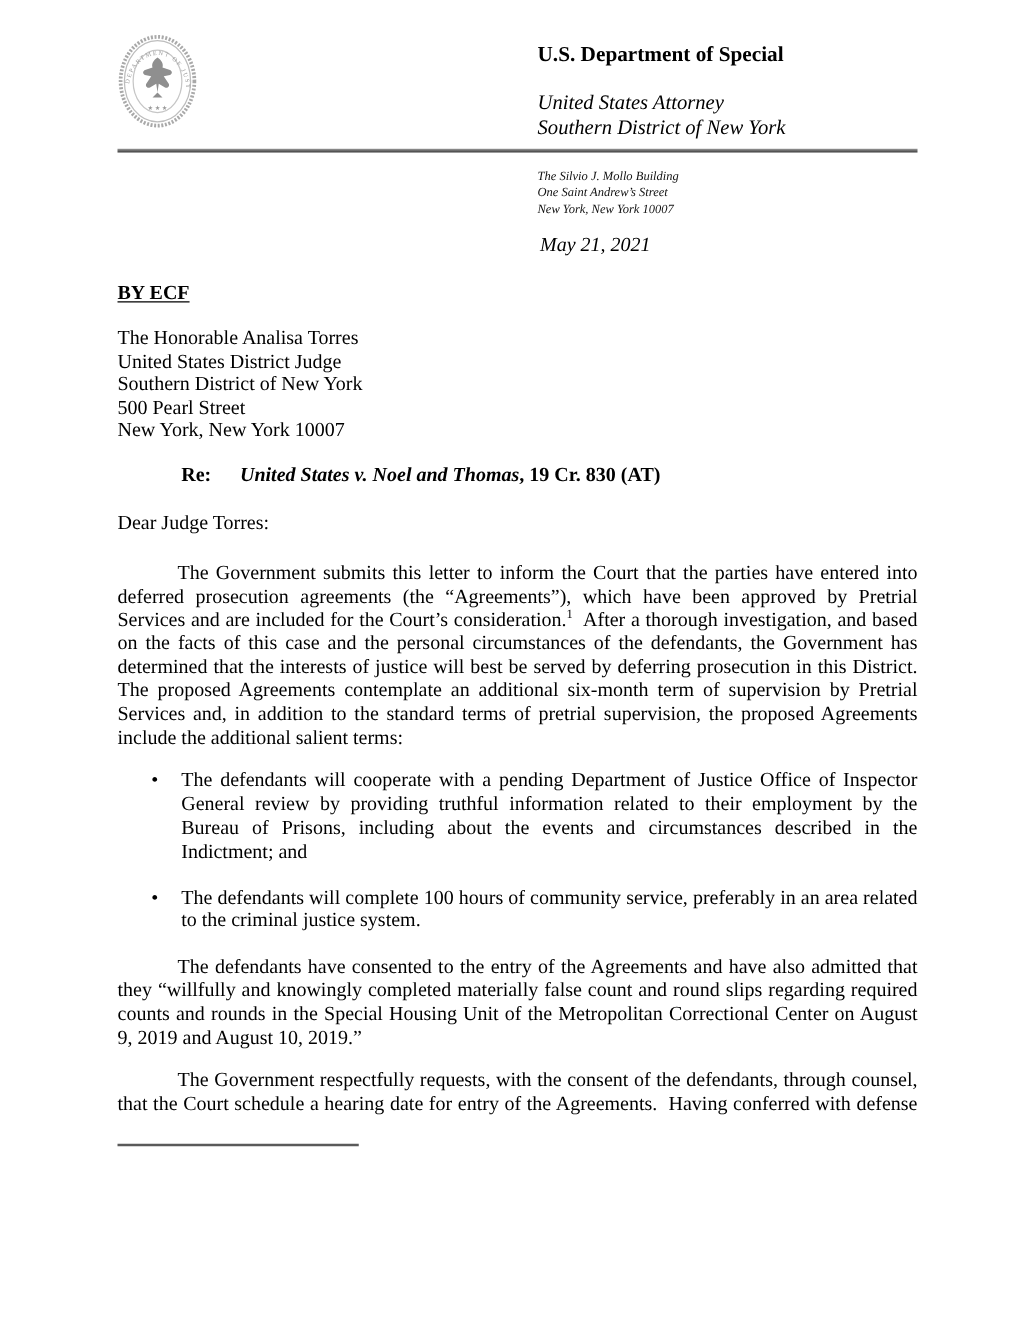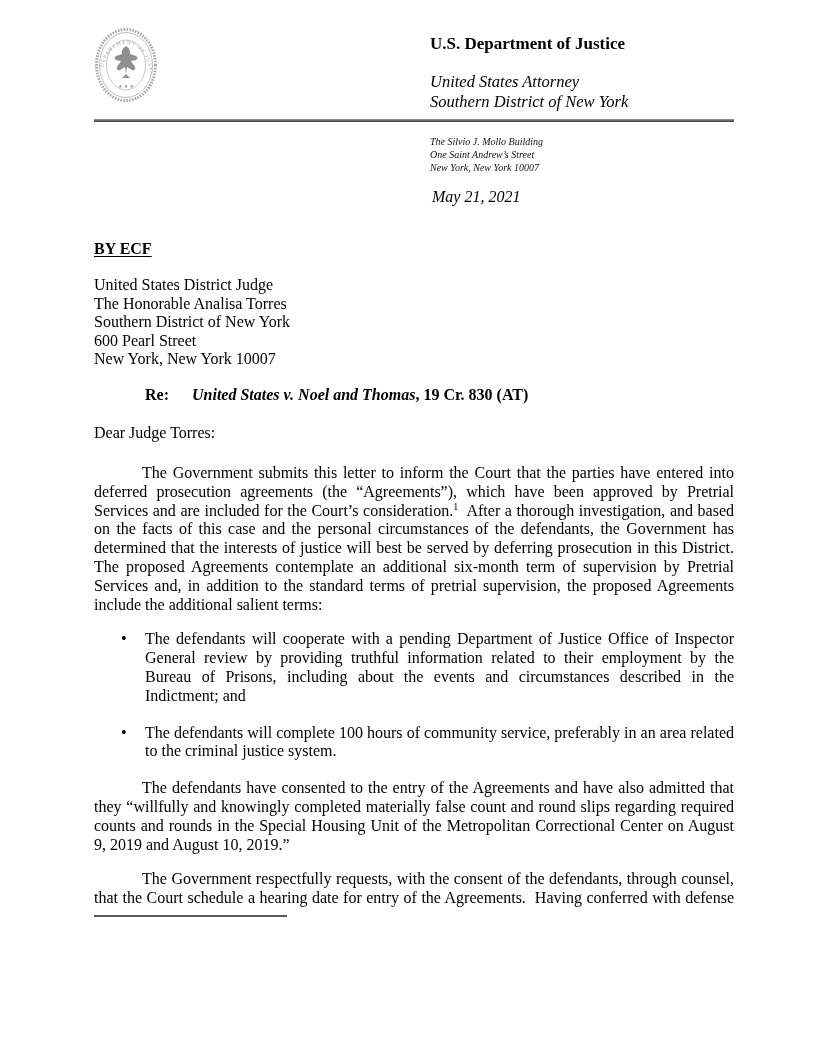--- a/index.html
+++ b/index.html
@@ -23,21 +23,21 @@
     position:absolute; left:94px; top:119px; width:640px; height:3px;
     background:linear-gradient(#9a9a9a, #3a3a3a);
   }
   .mollo {
     position:absolute; left:430px; top:135px;
     font-style:italic; font-size:10px; line-height:13px; color:#111;
   }
   .date { position:absolute; left:432px; top:188px; font-size:16px;font-style:italic; }
 
   
-  .letter { position:absolute; left:94px; top:240px; width:640px; line-height:18.9px; }
+  .letter { position:absolute; left:94px; top:226px; width:640px; line-height:18.9px; }
   .byecf { font-weight:bold; text-decoration:underline; text-underline-offset:2px; margin-bottom:17px; }
   .recipient { line-height:18.6px; margin-bottom:17px; }
   .re-line { margin-left:51px; font-weight:bold; margin-bottom:19px; }
   .re-label { display:inline-block; width:47px; }
   .re-case { font-style:italic; }
   .salutation { margin-bottom:21px; }
   p.para { text-align:justify; margin-bottom:15px; }
   p.para.indent { text-indent:48px; }
   p.para.flush-last { text-align-last:justify; }
   .fn-ref { font-size:10px; vertical-align:super; line-height:0; }
@@ -67,44 +67,44 @@
       <path id="arcTop" d="M 9 46 A 23 28 0 1 1 55 46" fill="none"></path>
     </defs>
     <text font-size="5" fill="#9a9a9a" letter-spacing="1.2" font-family="Liberation Serif, serif">
       <textPath href="#arcTop" startOffset="6%">DEPARTMENT OF JUSTICE</textPath>
     </text>
     <path fill="#8f8f8f" d="M32 20 c-3 2 -5 5 -4 8 l-6 2 c-2 1 -2 3 0 4 l5 1 -4 6 c-1 2 1 4 3 3 l5 -3 1 7 -4 4 h8 l-4 -4 1 -7 5 3 c2 1 4 -1 3 -3 l-4 -6 5 -1 c2 -1 2 -3 0 -4 l-6 -2 c1 -3 -1 -6 -4 -8 z"></path>
     <text x="32" y="62" text-anchor="middle" font-size="5" fill="#9a9a9a">★ ★ ★</text>
   </svg>
 
   <div class="lh-right">
-    <div class="agency">U.S. Department of Justice</div>
+    <div class="agency">U.S. Department of Special</div>
     <div class="office">United States Attorney</div>
     <div class="office">Southern District of New York</div>
   </div>
 
   <div class="head-rule"></div>
 
   <div class="mollo">
     <div>The Silvio J. Mollo Building</div>
     <div>One Saint Andrew’s Street</div>
     <div>New York, New York 10007</div>
   </div>
 
   <div class="date">May 21, 2021</div>
 
   <div class="letter">
 
     <div class="byecf">BY ECF</div>
 
     <div class="recipient">
+      <div>The Honorable Analisa Torres</div>
       <div>United States District Judge</div>
-      <div>The Honorable Analisa Torres</div>
       <div>Southern District of New York</div>
-      <div>600 Pearl Street</div>
+      <div>500 Pearl Street</div>
       <div>New York, New York 10007</div>
     </div>
 
     <div class="re-line"><span class="re-label">Re:</span><span class="re-case">United States v. Noel and Thomas</span><span>, 19 Cr. 830 (AT)</span></div>
 
     <div class="salutation">Dear Judge Torres:</div>
 
     <p class="para indent"><span>The Government submits this letter to inform the Court that the parties have entered into deferred prosecution agreements (the “Agreements”), which have been approved by Pretrial Services and are included for the Court’s consideration.</span><span class="fn-ref">1</span><span>&nbsp; After a thorough investigation, and based on the facts of this case and the personal circumstances of the defendants, the Government has determined that the interests of justice will best be served by deferring prosecution in this District. The proposed Agreements contemplate an additional six-month term of supervision by Pretrial Services and, in addition to the standard terms of pretrial supervision, the proposed Agreements include the additional salient terms:</span></p>
 
     <div class="bullets-wrap">

